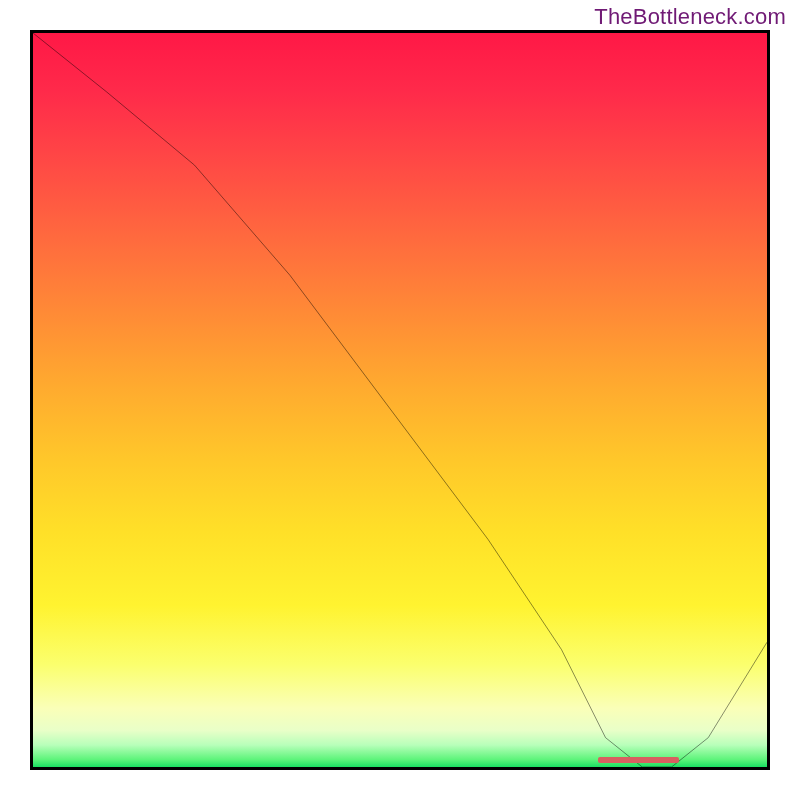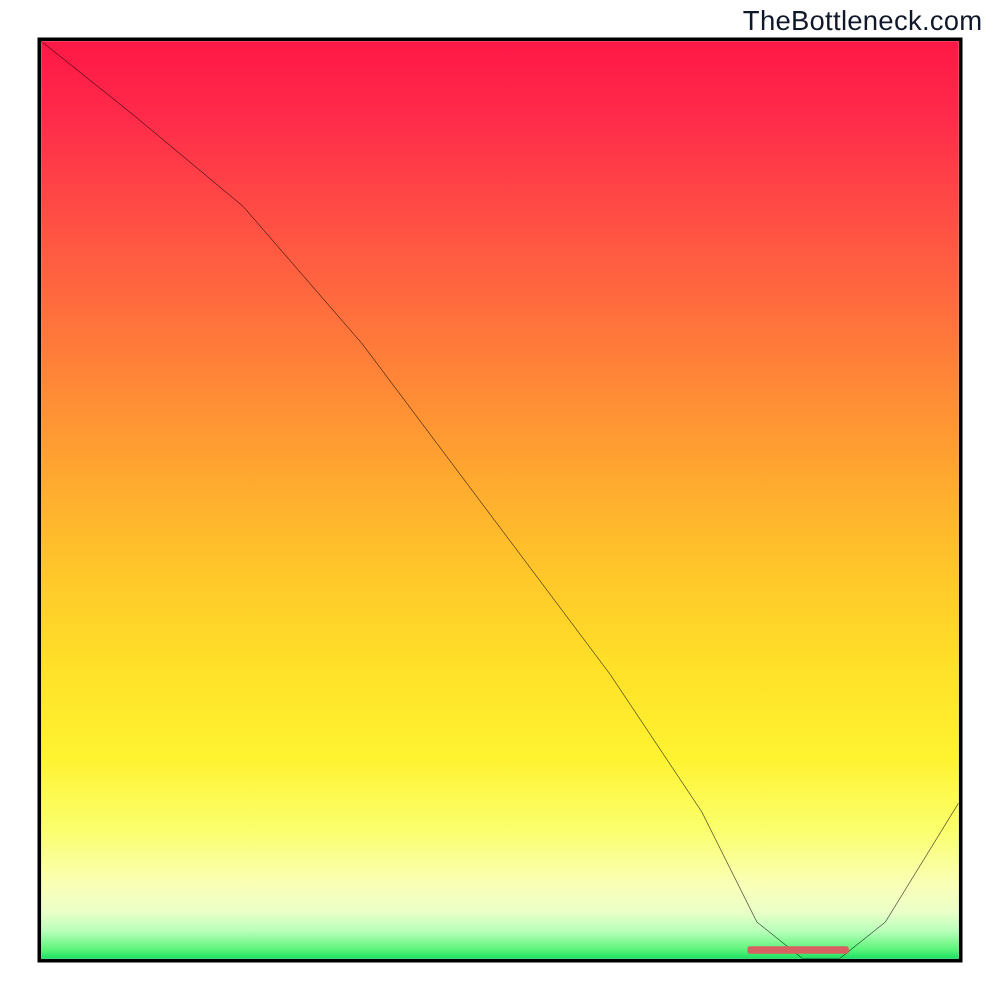--- a/index.html
+++ b/index.html
@@ -7,21 +7,21 @@
     width: 800px;
     height: 800px;
     background: #fff;
     position: relative;
     font-family: Arial, sans-serif;
   }
   .watermark {
     position: absolute;
     top: 4px;
     right: 14px;
-    color: #0f172a;
+    color: #701a75;
     font-size: 22px;
     letter-spacing: 0.2px;
     z-index: 10;
   }
   .plot-area {
     position: absolute;
     top: 30px;
     left: 30px;
     width: 740px;
     height: 740px;

